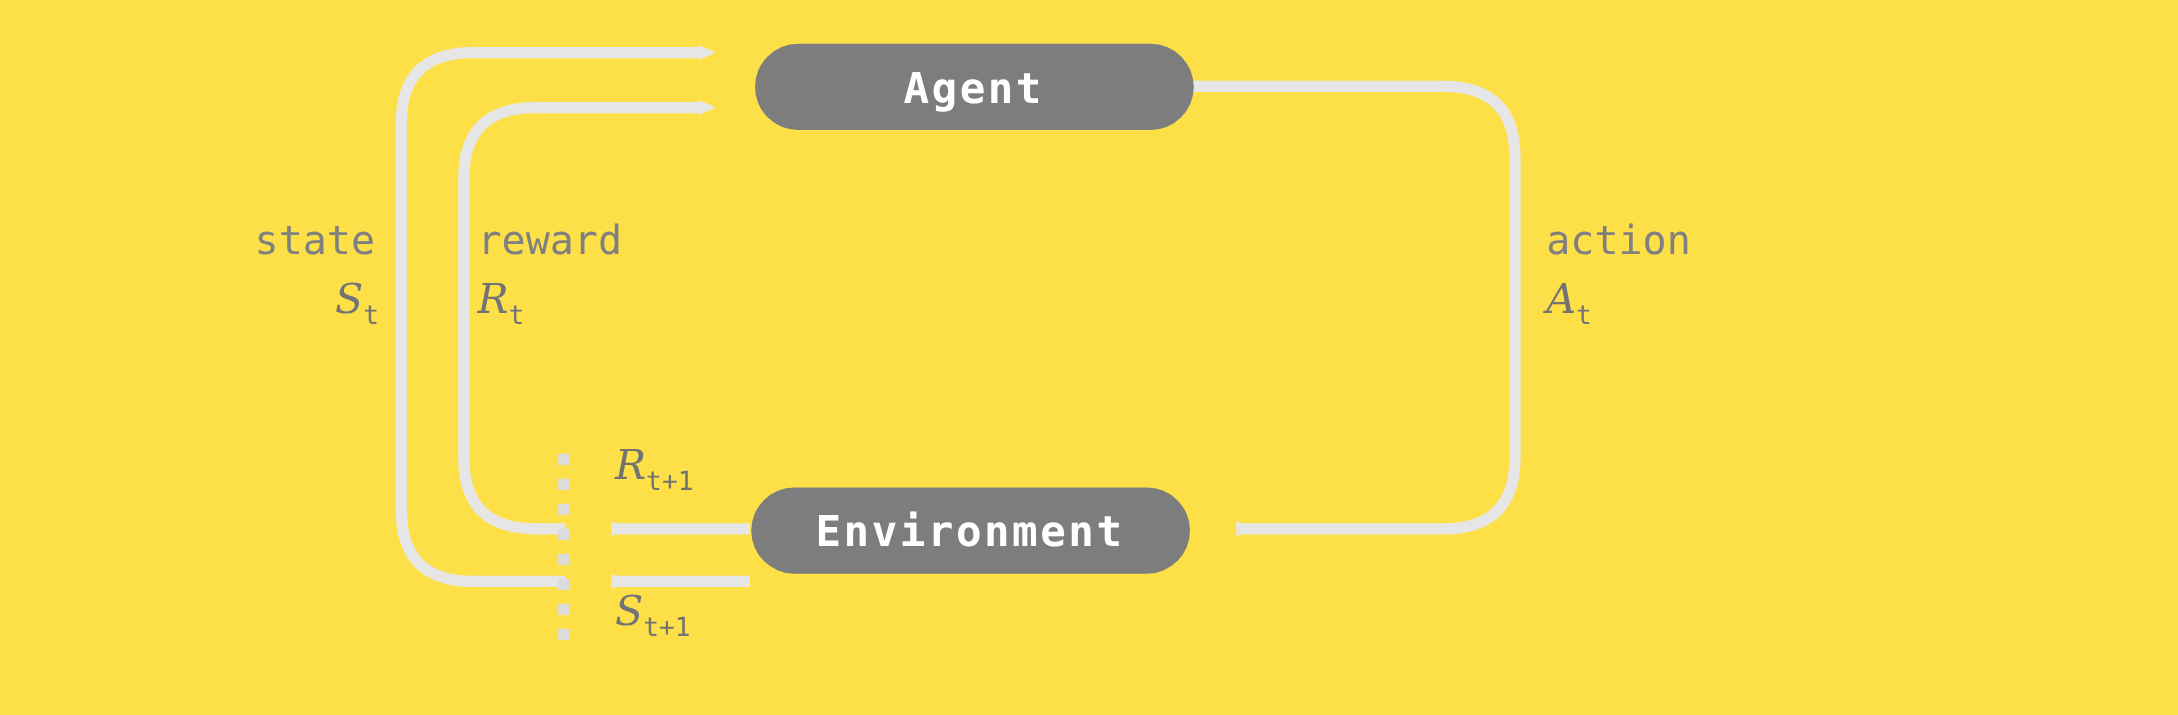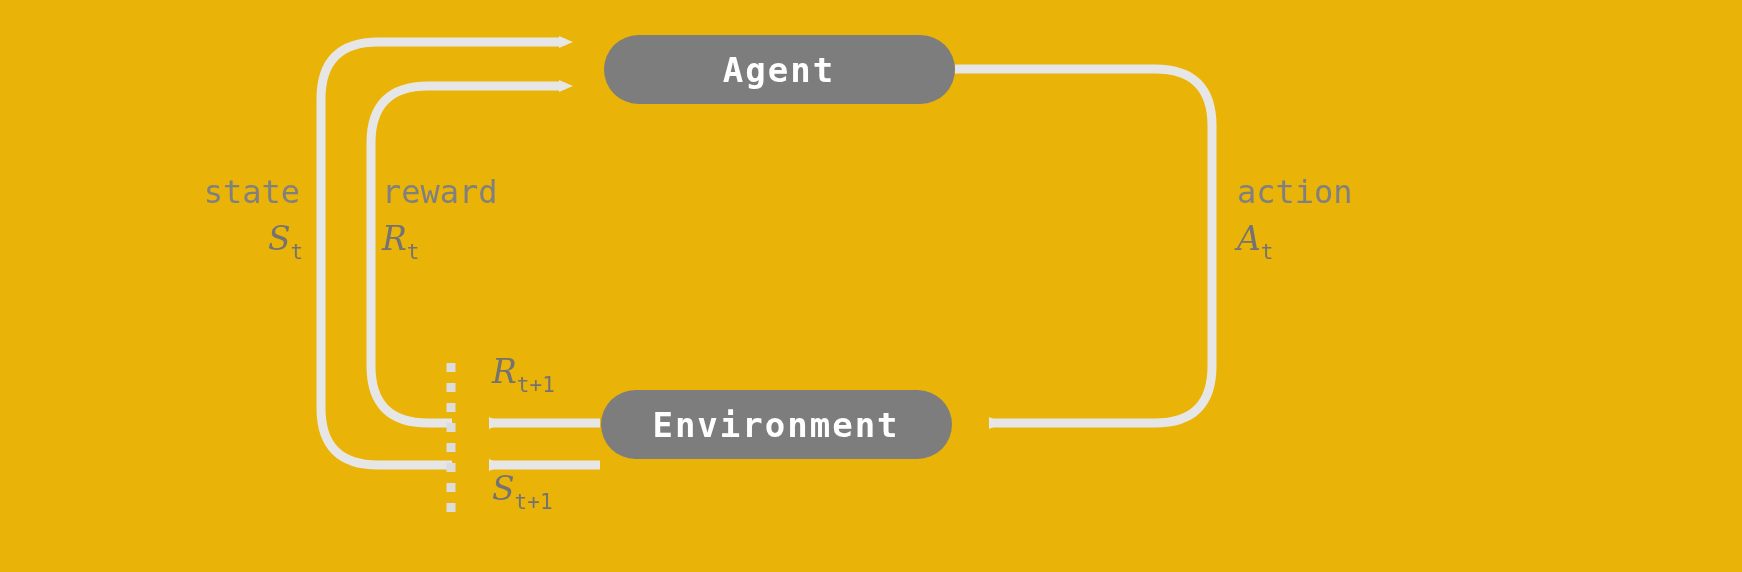--- a/index.html
+++ b/index.html
@@ -10,21 +10,21 @@
   body {
     width: 1742px;
     height: 572px;
     font-family: "DejaVu Sans Mono", monospace;
     overflow: hidden;
   }
   #diagram-root {
     position: relative;
     width: 1742px;
     height: 572px;
-    background: #eab308;
+    background: #fde047;
   }
   svg.layer {
     position: absolute;
     top: 0;
     left: 0;
     width: 1742px;
     height: 572px;
   }
   .node-label {
     font-family: "DejaVu Sans Mono", monospace;

